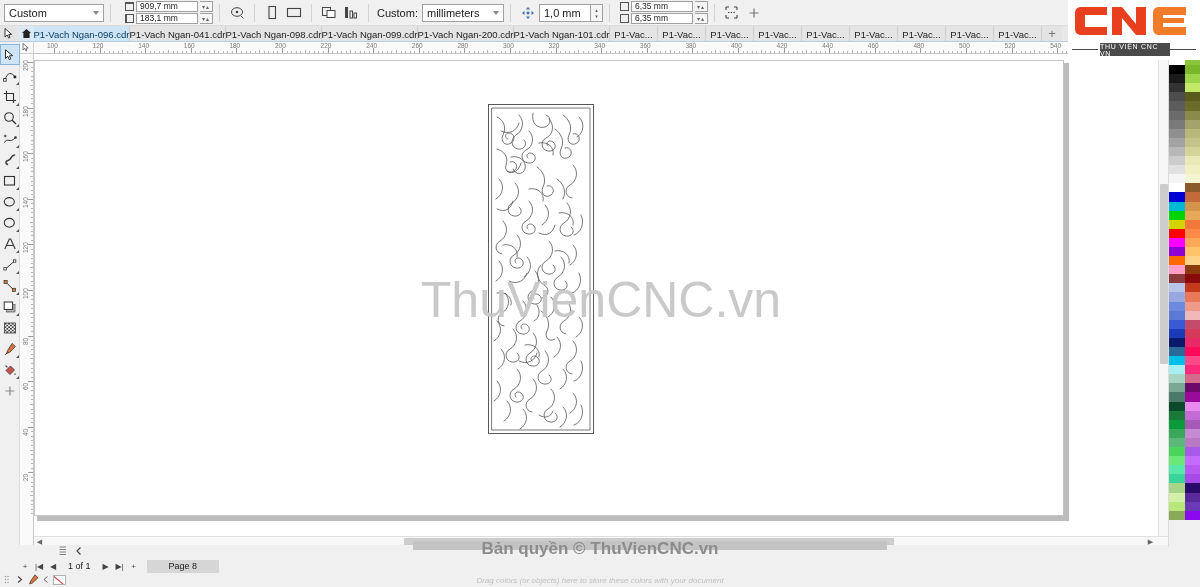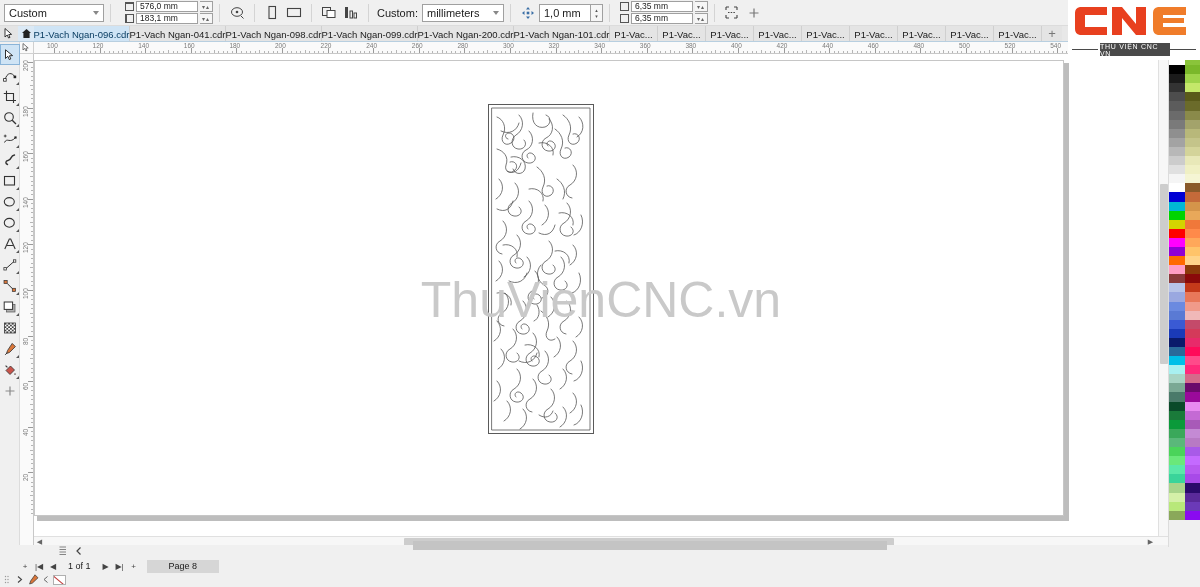--- a/index.html
+++ b/index.html
@@ -379,21 +379,21 @@
     <div class="pb-combo">
       <span>Custom</span>
       <span class="caret"></span>
     </div>
 
     <div class="sep"></div>
 
     <div class="dimgroup">
       <div class="dimrow">
         <span class="dimicon h"></span>
-        <span class="spinbox">576,0 mm</span>
+        <span class="spinbox">909,7 mm</span>
         <span class="spin-arrows">▾▴</span>
       </div>
       <div class="dimrow">
         <span class="dimicon v"></span>
         <span class="spinbox">183,1 mm</span>
         <span class="spin-arrows">▾▴</span>
       </div>
     </div>
 
     <div class="sep"></div>
@@ -1322,20 +1322,21 @@
           <div class="sw" style="background: rgb(42, 10, 107);"></div>
           <div class="sw" style="background: rgb(90, 42, 154);"></div>
           <div class="sw" style="background: rgb(107, 58, 184);"></div>
           <div class="sw" style="background: rgb(138, 10, 240);"></div>
         </div>
     </div>
   </div>
 
   <div class="copywm">
     <div class="bar"></div>
+    <span>Bản quyền © ThuVienCNC.vn</span>
   </div>
 
   <div class="docker-strip">
     <span>
       <svg width="12" height="12" viewBox="0 0 12 12">
         <path d="M1.5 2 H8 M1.5 4.5 H8 M1.5 7 H8 M1.5 9.5 H8" stroke="#777" stroke-width="0.9"></path>
       </svg>
     </span>
     <span style="margin-left:4px;">
       <svg width="10" height="10" viewBox="0 0 10 10">
@@ -1379,15 +1380,16 @@
       </span>
       <span>
         <svg width="8" height="9" viewBox="0 0 8 9">
             <path d="M5.5 1.5 L2 4.5 L5.5 7.5" stroke="#666" stroke-width="1" fill="none"></path>
           </svg>
       </span>
       <span class="sb-swatch">
         <span class="slash"></span>
       </span>
     </div>
+    <div class="sb-hint">Drag colors (or objects) here to store these colors with your document</div>
   </div>
 
 </div>
 
 </body></html>

